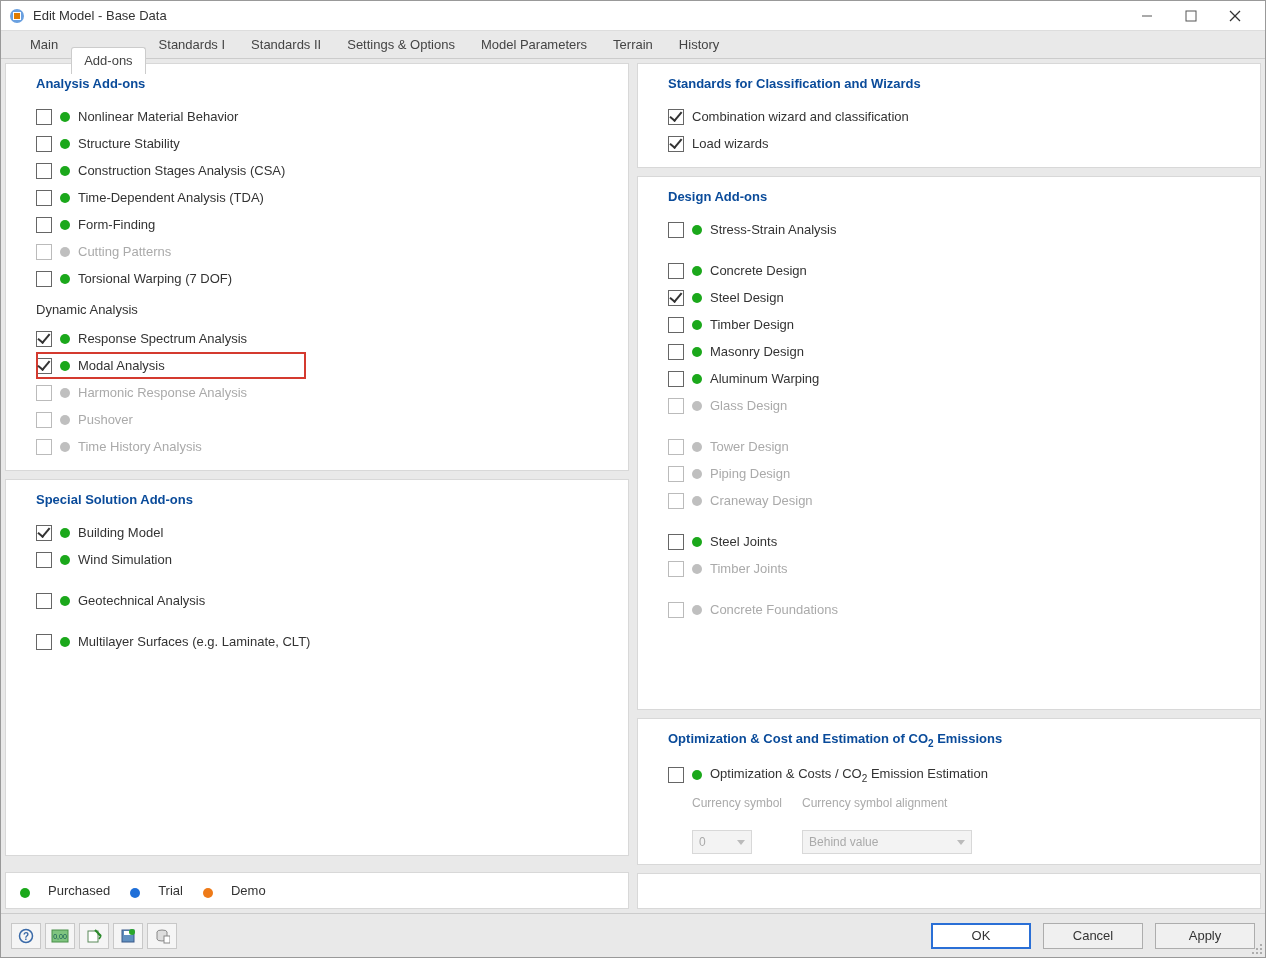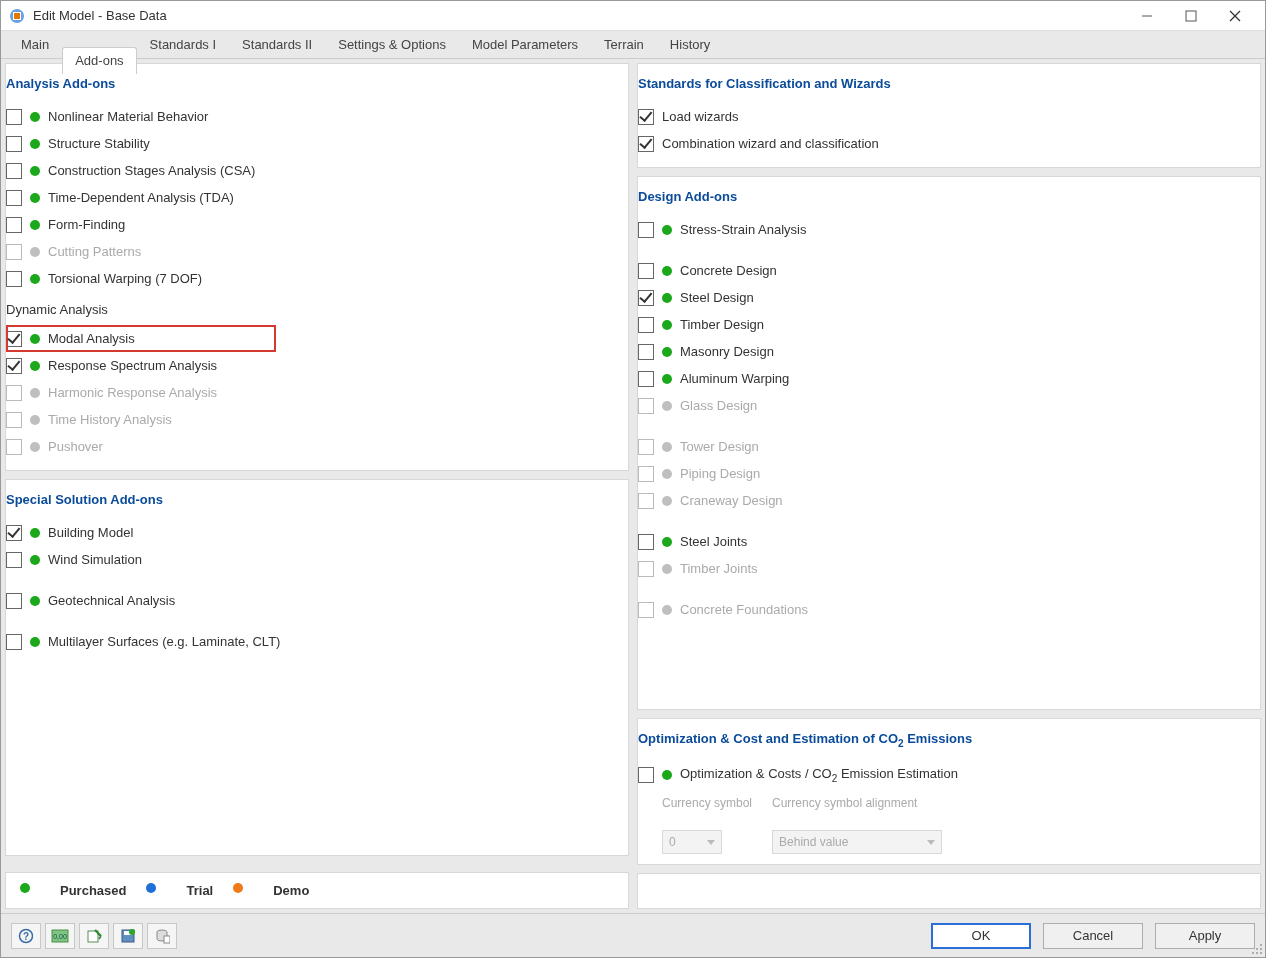--- a/index.html
+++ b/index.html
@@ -7,46 +7,46 @@
   .window { width:1266px; height:958px; border:1px solid #999; display:flex; flex-direction:column; background:#fff; position:relative; }
   
   .titlebar { height:30px; display:flex; align-items:center; padding:0 8px; border-bottom:1px solid #ddd; }
   .titlebar .icon { width:16px; height:16px; margin-right:8px; display:inline-block; }
   .titlebar .title { flex:0 0 auto; color:#333; }
   .titlebar .spacer { flex:1; }
   .winbtns { display:flex; }
   .winbtn { width:44px; height:28px; display:flex; align-items:center; justify-content:center; color:#333; }
   .winbtn svg { width:12px; height:12px; }
   
-  .tabbar { height:28px; background:#e9e9e9; display:flex; align-items:flex-end; padding:0 7px; border-bottom:1px solid #ccc; }
+  .tabbar { height:28px; background:#e9e9e9; display:flex; align-items:flex-end; padding:0 16px; border-bottom:1px solid #ccc; }
   .tab { padding:5px 12px 6px; color:#444; border:1px solid transparent; border-bottom:none; cursor:default; font-size:13px; }
   .tab.active { background:#fff; border-color:#ccc; border-top-left-radius:3px; border-top-right-radius:3px; position:relative; top:16px; }
   
   .body { flex:1; background:#e9e9e9; padding:4px; display:flex; flex-direction:column; overflow:hidden; }
   .columns { flex:1; display:flex; gap:8px; overflow:hidden; }
   .col { flex:1; display:flex; flex-direction:column; gap:8px; min-width:0; }
-  .panel { background:#fff; border:1px solid #d8d8d8; padding:12px 0 10px; }
+  .panel { background:#fff; border:1px solid #d8d8d8; padding:12px 30px 10px; }
   .panel-title { color:#0a4b9a; font-weight:600; margin-bottom:12px; font-size:13px; }
   .subheader { color:#333; font-size:13px; margin:10px 0 8px; }
   .item-row { display:flex; align-items:center; height:27px; }
   .item-row.highlight { outline:2px solid #d43a2f; outline-offset:-2px; padding-right:70px; width:200px; box-sizing:content-box;}
   .cb { width:16px; height:16px; border:1px solid #666; background:#fff; margin-right:8px; display:flex; align-items:center; justify-content:center; }
   .cb.disabled { border-color:#bbb; }
   .cb.checked::after { content:""; width:10px; height:5px; border-left:2px solid #333; border-bottom:2px solid #333; transform:rotate(-50deg) translate(1px,-1px); }
   .dot { width:10px; height:10px; border-radius:50%; margin-right:8px; flex:0 0 auto; }
   .dot.green { background:#1ba81b; }
   .dot.gray  { background:#bfbfbf; }
   .dot.blue  { background:#1f6fd8; }
   .dot.orange{ background:#ee7a18; }
   .item-label { color:#333; }
   .item-label.disabled { color:#aaa; }
   .gap { height:14px; }
   
   .legend { background:#fff; border:1px solid #d8d8d8; padding:10px 14px; display:flex; align-items:center; gap:20px; margin-top:8px; }
-  .legend .lg { display:flex; align-items:flex-start; gap:22px;font-weight:bold; }
+  .legend .lg { display:flex; align-items:flex-end; gap:10px; }
   
   .opt-row { display:flex; gap:20px; margin-top:8px; padding-left:24px; }
   .opt-col { display:flex; flex-direction:column; gap:20px; }
   .opt-label { color:#aaa; font-size:12px; }
   .select { width:170px; height:24px; border:1px solid #d8d8d8; background:#f3f3f3; color:#aaa; display:flex; align-items:center; justify-content:space-between; padding:0 6px; font-size:12px; }
   .select.small { width:60px; }
   .select .chev { border-left:4px solid transparent; border-right:4px solid transparent; border-top:5px solid #bbb; }
   
   .footer { height:44px; background:#e9e9e9; border-top:1px solid #ccc; display:flex; align-items:center; padding:0 10px; gap:4px; }
   .footer .ico { width:30px; height:26px; border:1px solid #c8c8c8; background:#f5f5f5; display:flex; align-items:center; justify-content:center; }
@@ -140,44 +140,44 @@
                 <span class="item-label disabled">Cutting Patterns</span>
               </div>
               <div class="item-row">
                 <span class="cb"></span>
                 <span class="dot green"></span>
                 <span class="item-label">Torsional Warping (7 DOF)</span>
               </div>
             </div>
           <div class="subheader">Dynamic Analysis</div>
           <div id="dynamic-items">
+              <div class="item-row">
+                <span class="cb checked"></span>
+                <span class="dot green"></span>
+                <span class="item-label">Response Spectrum Analysis</span>
+              </div>
               <div class="item-row highlight">
                 <span class="cb checked"></span>
                 <span class="dot green"></span>
                 <span class="item-label">Modal Analysis</span>
               </div>
               <div class="item-row">
-                <span class="cb checked"></span>
-                <span class="dot green"></span>
-                <span class="item-label">Response Spectrum Analysis</span>
-              </div>
-              <div class="item-row">
                 <span class="cb disabled"></span>
                 <span class="dot gray"></span>
                 <span class="item-label disabled">Harmonic Response Analysis</span>
               </div>
               <div class="item-row">
                 <span class="cb disabled"></span>
                 <span class="dot gray"></span>
+                <span class="item-label disabled">Pushover</span>
+              </div>
+              <div class="item-row">
+                <span class="cb disabled"></span>
+                <span class="dot gray"></span>
                 <span class="item-label disabled">Time History Analysis</span>
-              </div>
-              <div class="item-row">
-                <span class="cb disabled"></span>
-                <span class="dot gray"></span>
-                <span class="item-label disabled">Pushover</span>
               </div>
             </div>
         </div>
 
         <div class="panel" style="flex:1;">
           <div class="panel-title">Special Solution Add-ons</div>
           <div id="special-groups">
               <div class="item-row">
                 <span class="cb checked"></span>
                 <span class="dot green"></span>
@@ -218,25 +218,25 @@
             </div>
         </div>
       </div>
 
       <div class="col">
         <div class="panel">
           <div class="panel-title">Standards for Classification and Wizards</div>
           <div id="standards-items">
               <div class="item-row">
                 <span class="cb checked"></span>
+                <span class="item-label">Combination wizard and classification</span>
+              </div>
+              <div class="item-row">
+                <span class="cb checked"></span>
                 <span class="item-label">Load wizards</span>
-              </div>
-              <div class="item-row">
-                <span class="cb checked"></span>
-                <span class="item-label">Combination wizard and classification</span>
               </div>
             </div>
         </div>
 
         <div class="panel" style="flex:1;">
           <div class="panel-title">Design Add-ons</div>
           <div id="design-groups">
               <div class="item-row">
                 <span class="cb"></span>
                 <span class="dot green"></span>

